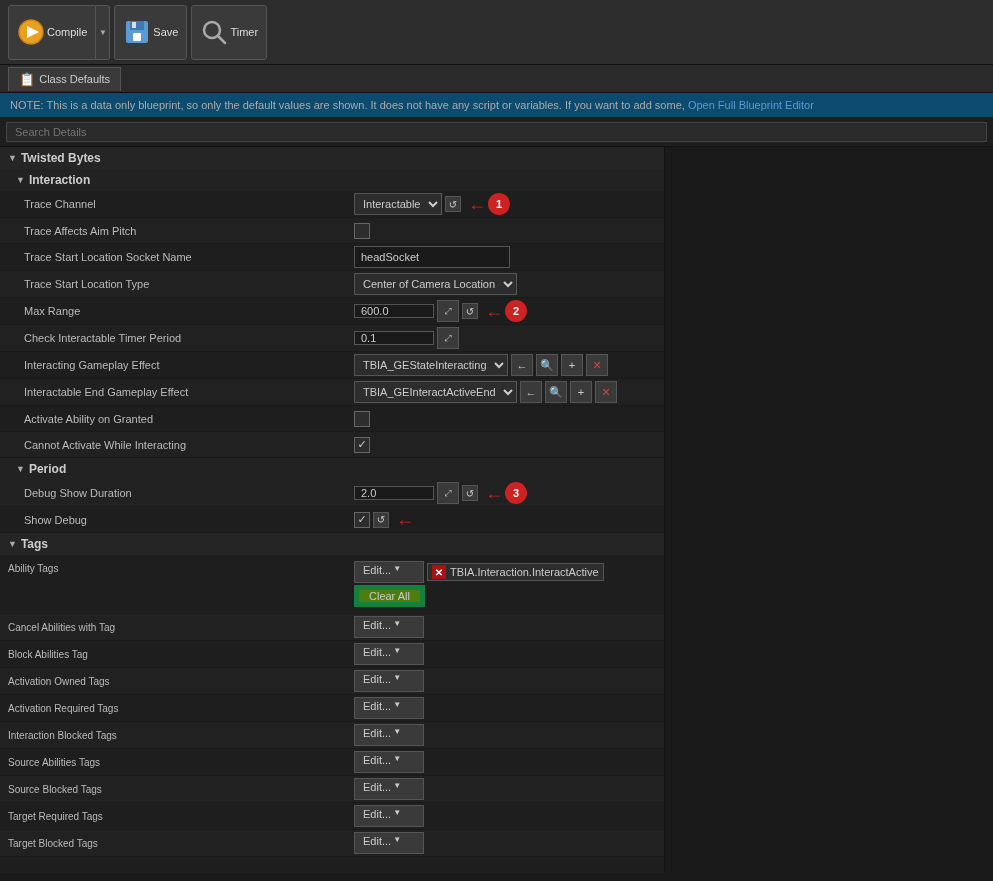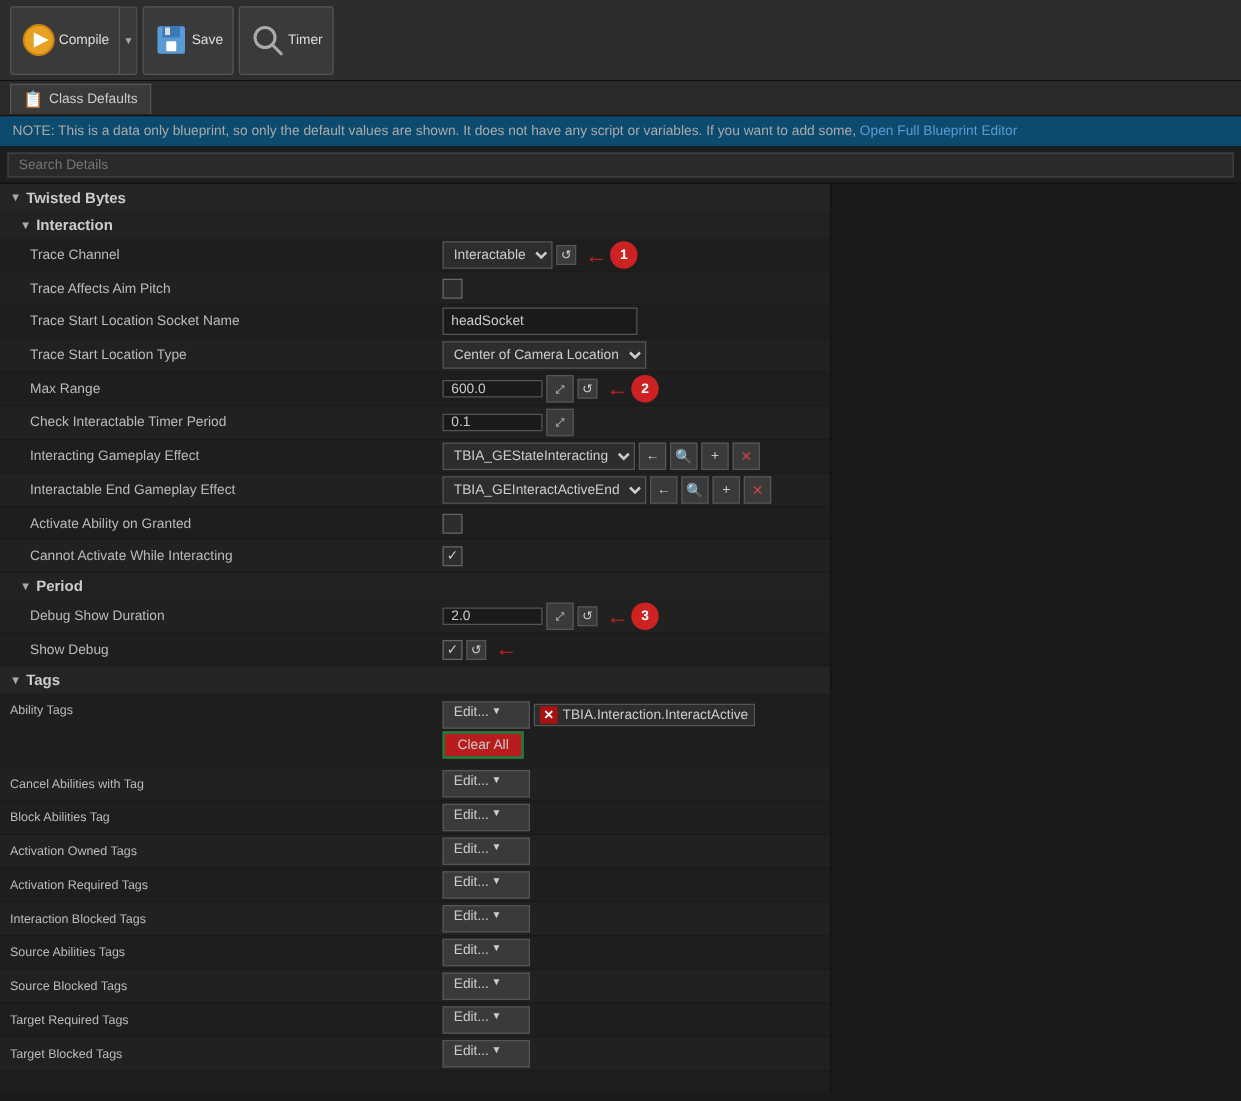--- a/index.html
+++ b/index.html
@@ -309,22 +309,22 @@
       width: 14px;
       height: 14px;
       display: flex;
       align-items: center;
       justify-content: center;
       cursor: pointer;
       font-size: 10px;
       font-weight: bold;
     }
     .clear-all-btn {
-      background: #b91c1c;
-      border: 2px solid #15803d;
+      background: #4d7c0f;
+      border: 5px solid #15803d;
       color: #ccc;
       font-size: 11px;
       padding: 2px 10px;
       cursor: pointer;
       height: 22px;
       display: inline-flex;
       align-items: center;
     }
 
     

